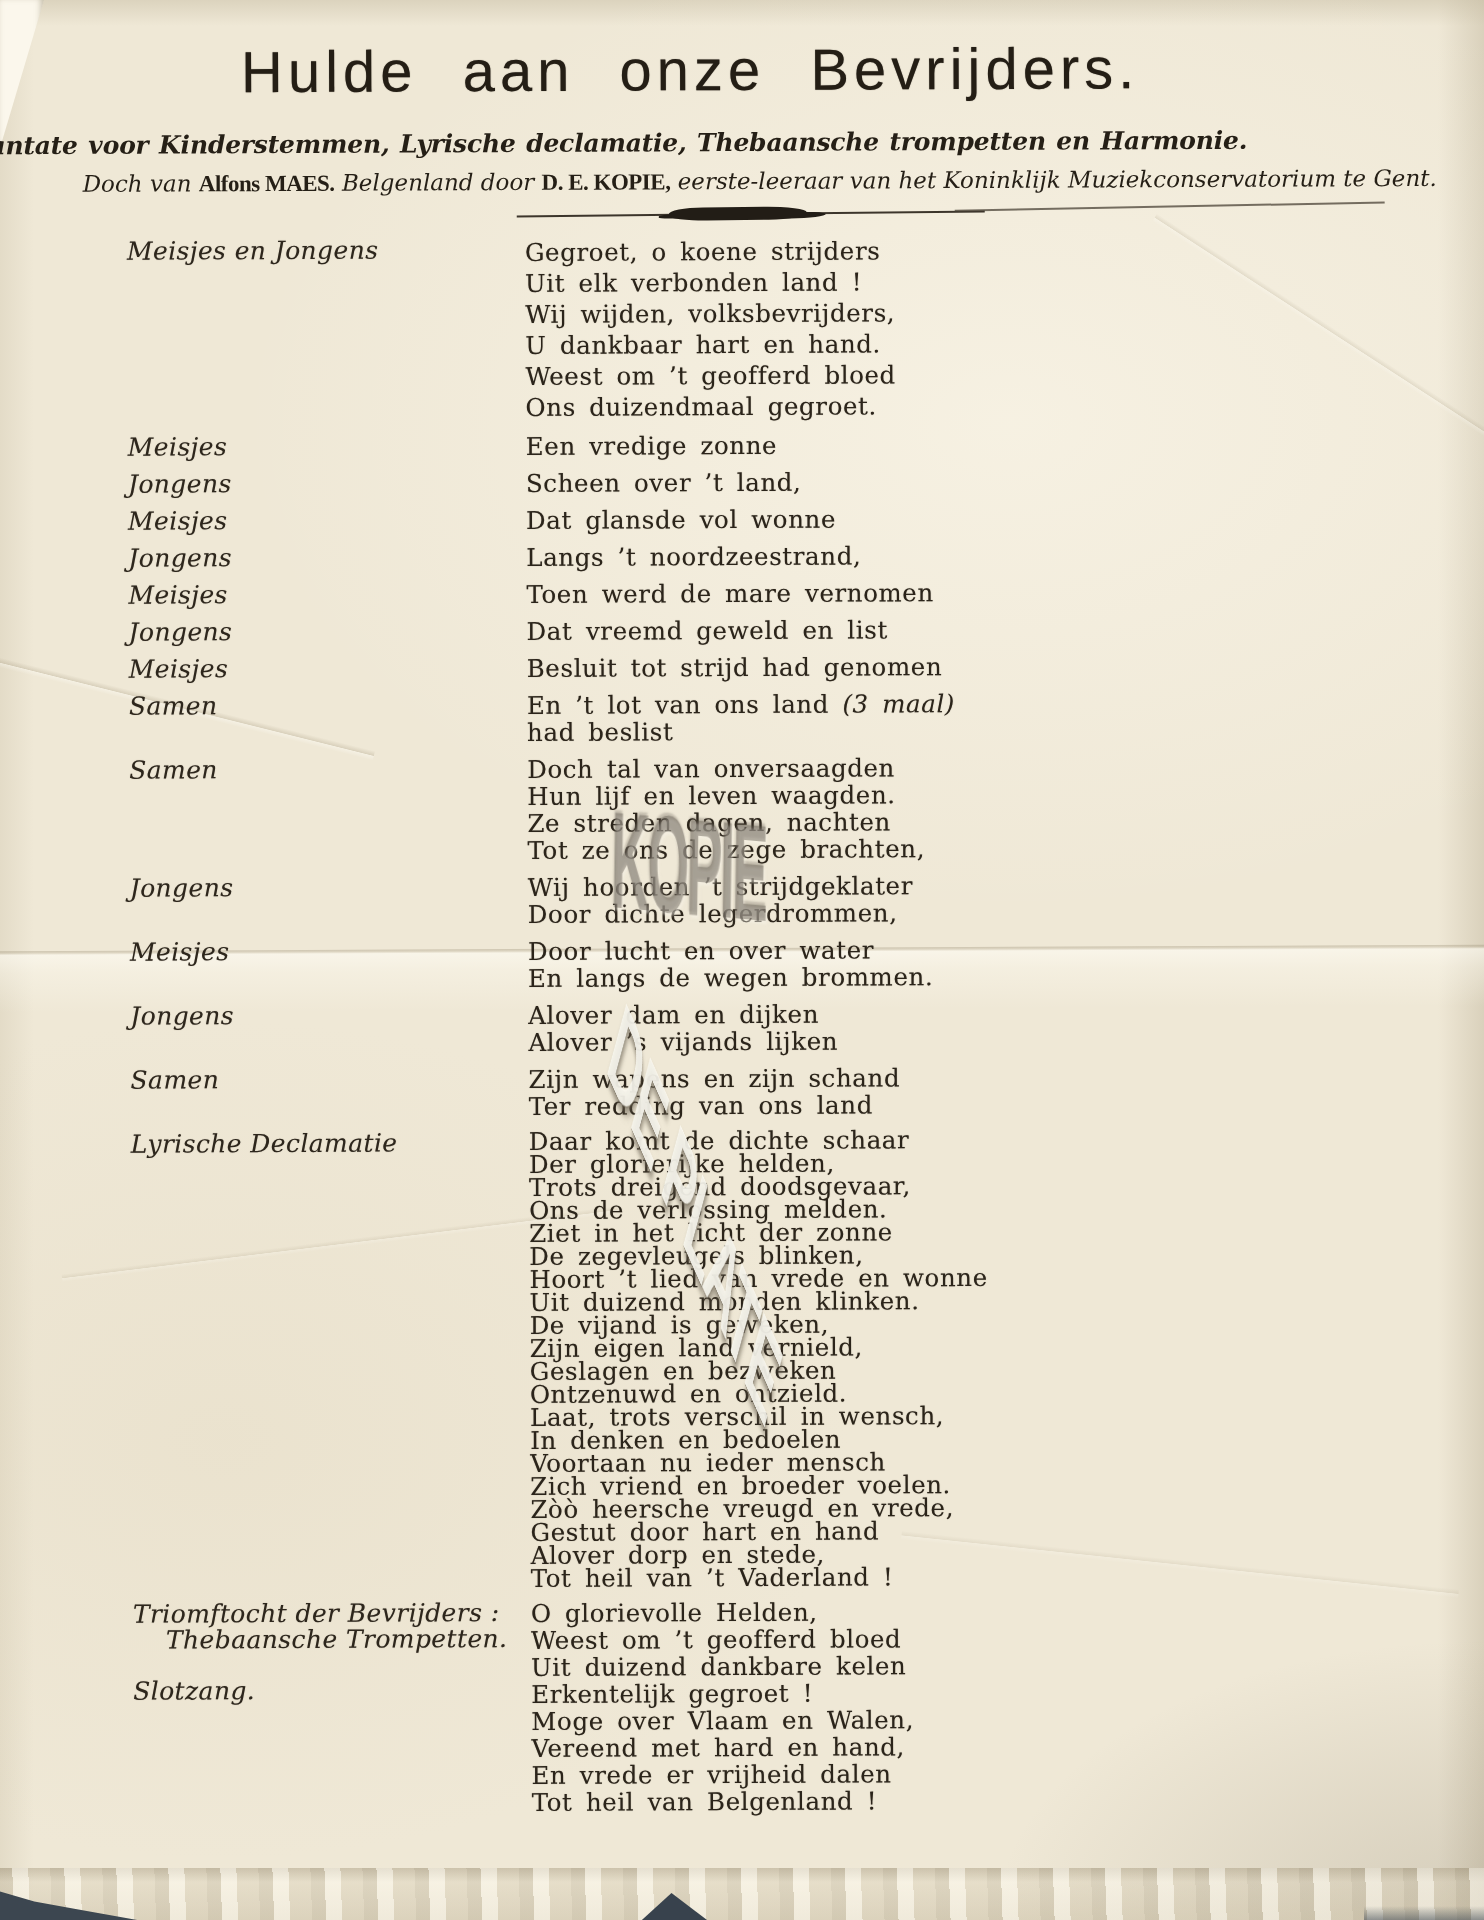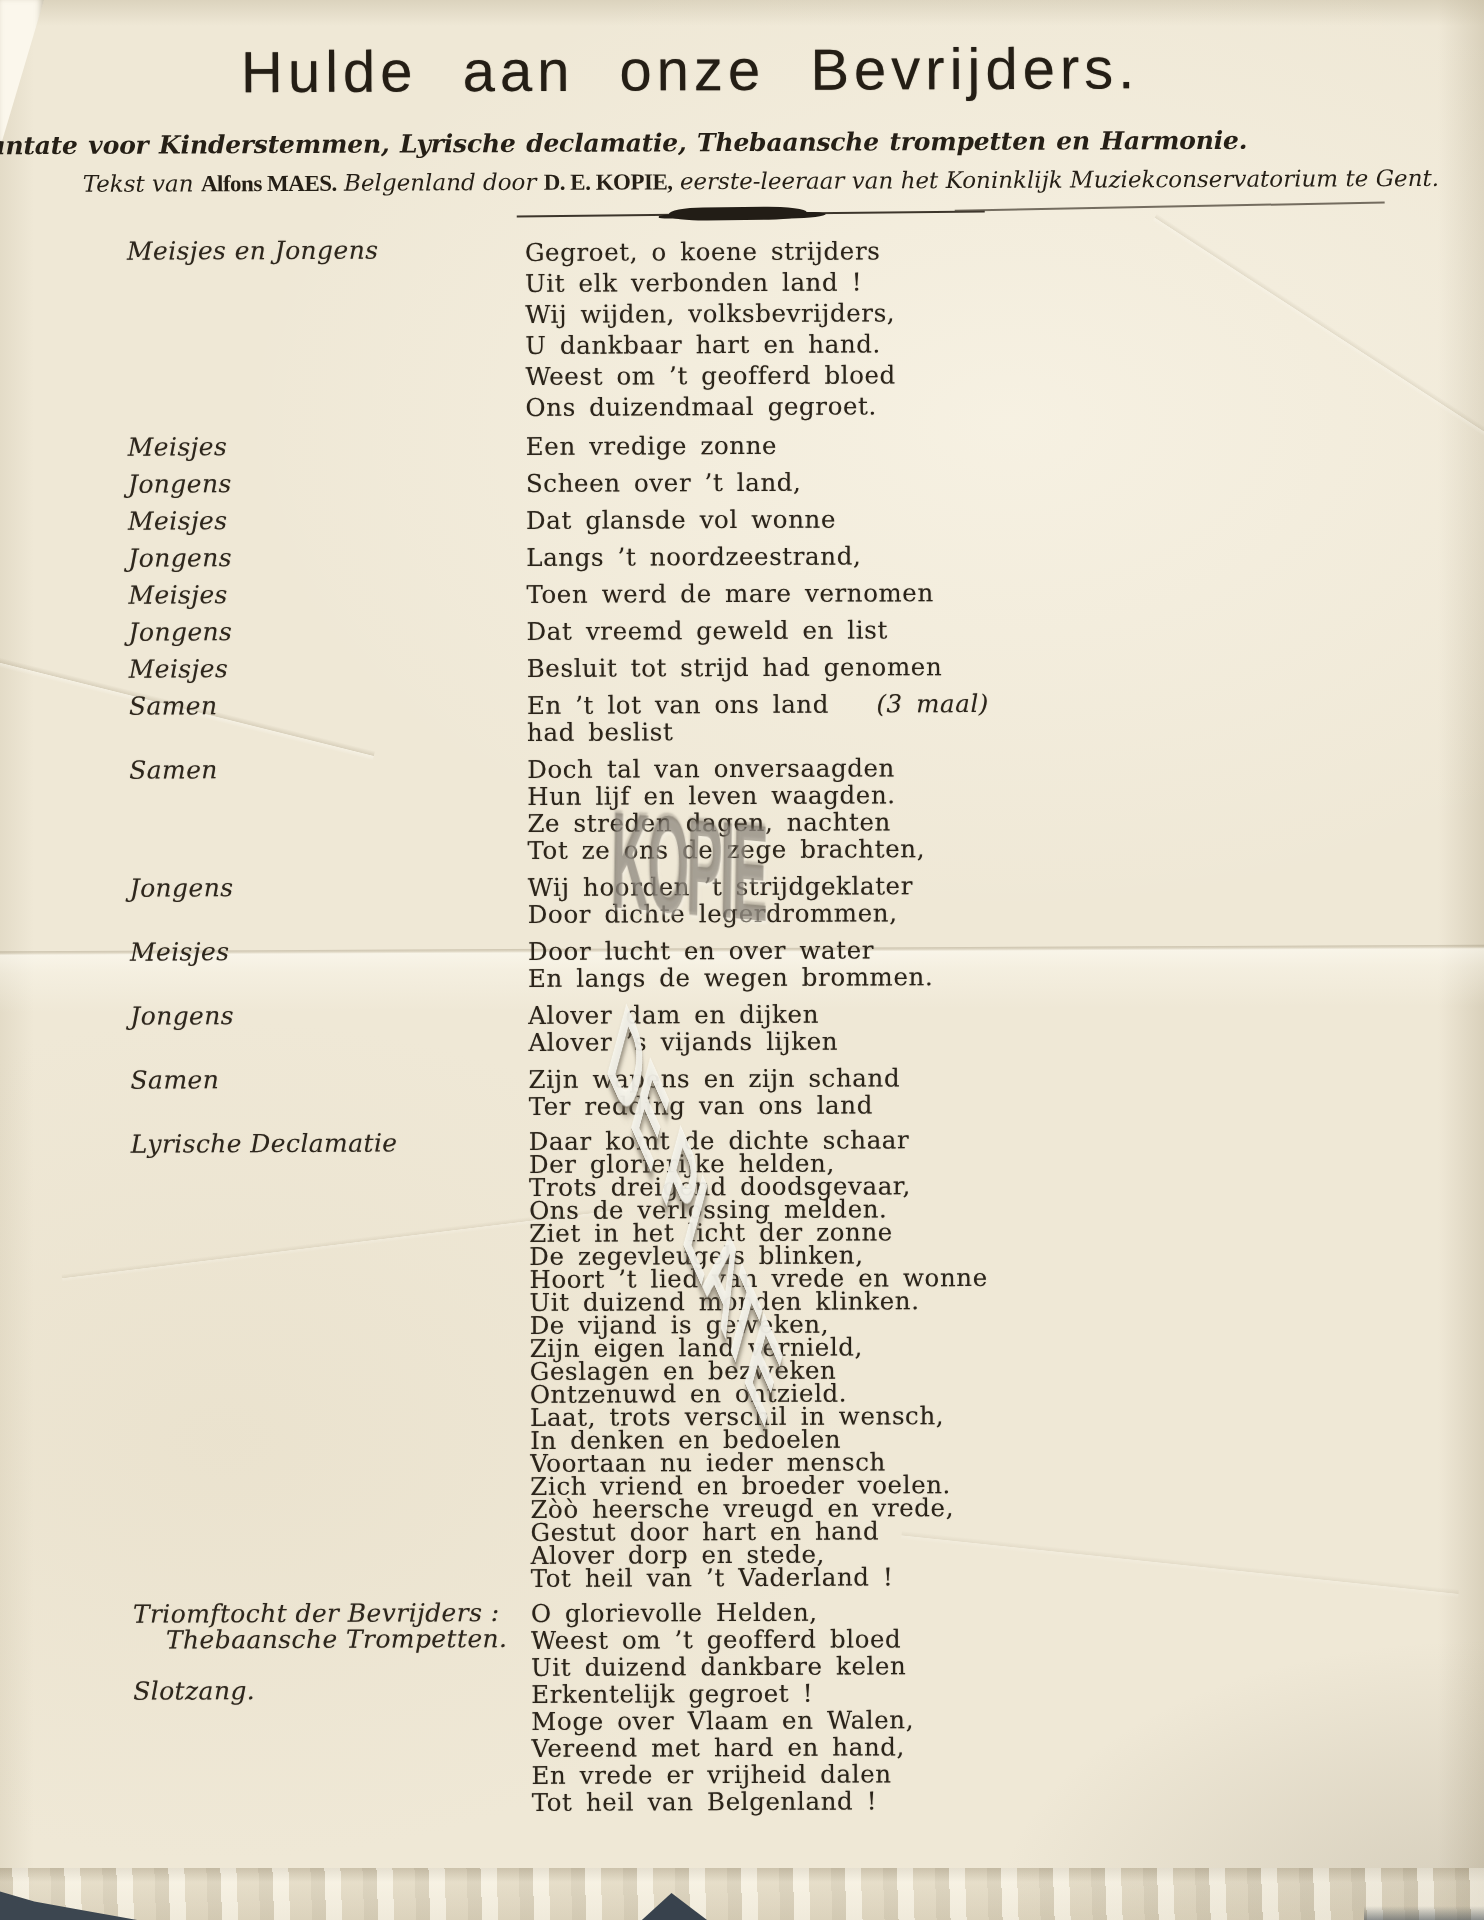--- a/index.html
+++ b/index.html
@@ -87,21 +87,21 @@
     font-style:italic;font-size:25px;line-height:26px;color:#2d261c;letter-spacing:.4px;}
   .label-line{white-space:nowrap;text-shadow:0 0 1px rgba(45,38,28,.35);}
   .label-line.indent{padding-left:33px;}
   .label-line.gap{margin-top:25px;}
   .lines{font-size:24.5px;line-height:27px;letter-spacing:.6px;word-spacing:5px;color:#2b241a;}
   .verse-line{white-space:nowrap;text-shadow:0 0 1px rgba(43,36,26,.4);}
   .row.lh31 .lines{line-height:31px;}
   .row.lh23 .lines{line-height:23px;}
   .row.mt6{margin-top:6px;}
   .row.mt8{margin-top:8px;}
-  .lines em{margin-left:34px;}
+  .lines em{}
 
   
   .wm{position:absolute;font-family:"Liberation Sans", sans-serif;font-weight:bold;white-space:nowrap;pointer-events:none;}
   .wm-dark{
     left:612px;top:790px;font-size:128px;line-height:128px;
     transform:scale(.42,1.08) rotate(2deg);transform-origin:left top;
     letter-spacing:-6px;color:rgba(88,82,72,.42);
     text-shadow:3px 3px 4px rgba(250,246,236,.5), -2px -2px 3px rgba(70,64,56,.25);
     filter:blur(.6px);
   }
@@ -120,21 +120,21 @@
 <div class="fold-main"></div>
 <div class="crease c1"></div>
 <div class="crease c2"></div>
 <div class="crease c3"></div>
 <div class="crease c4"></div>
 <div class="tear-topleft"></div>
 
 <div class="print">
   <div class="doc-title">Hulde aan onze Bevrijders.</div>
   <div class="doc-subtitle">Cantate voor Kinderstemmen, Lyrische declamatie, Thebaansche trompetten en Harmonie.</div>
-  <div class="doc-credit"><span>Tekst van </span><span class="b">Alfons MAES.</span><span> Belgenland door </span><span class="b">D. E. KOPIE,</span><span> eerste-leeraar van het Koninklijk Muziekconservatorium te Gent.</span></div>
+  <div class="doc-credit"><span>Doch van </span><span class="b">Alfons MAES.</span><span> Belgenland door </span><span class="b">D. E. KOPIE,</span><span> eerste-leeraar van het Koninklijk Muziekconservatorium te Gent.</span></div>
   <div class="divider">
     <div class="rule"></div>
     <div class="blob"></div>
     <div class="rule2"></div>
   </div>
   <div class="rows">
       <div class="row lh31">
         <div class="labels">
           <div class="label-line">Meisjes en Jongens</div>
         </div>

